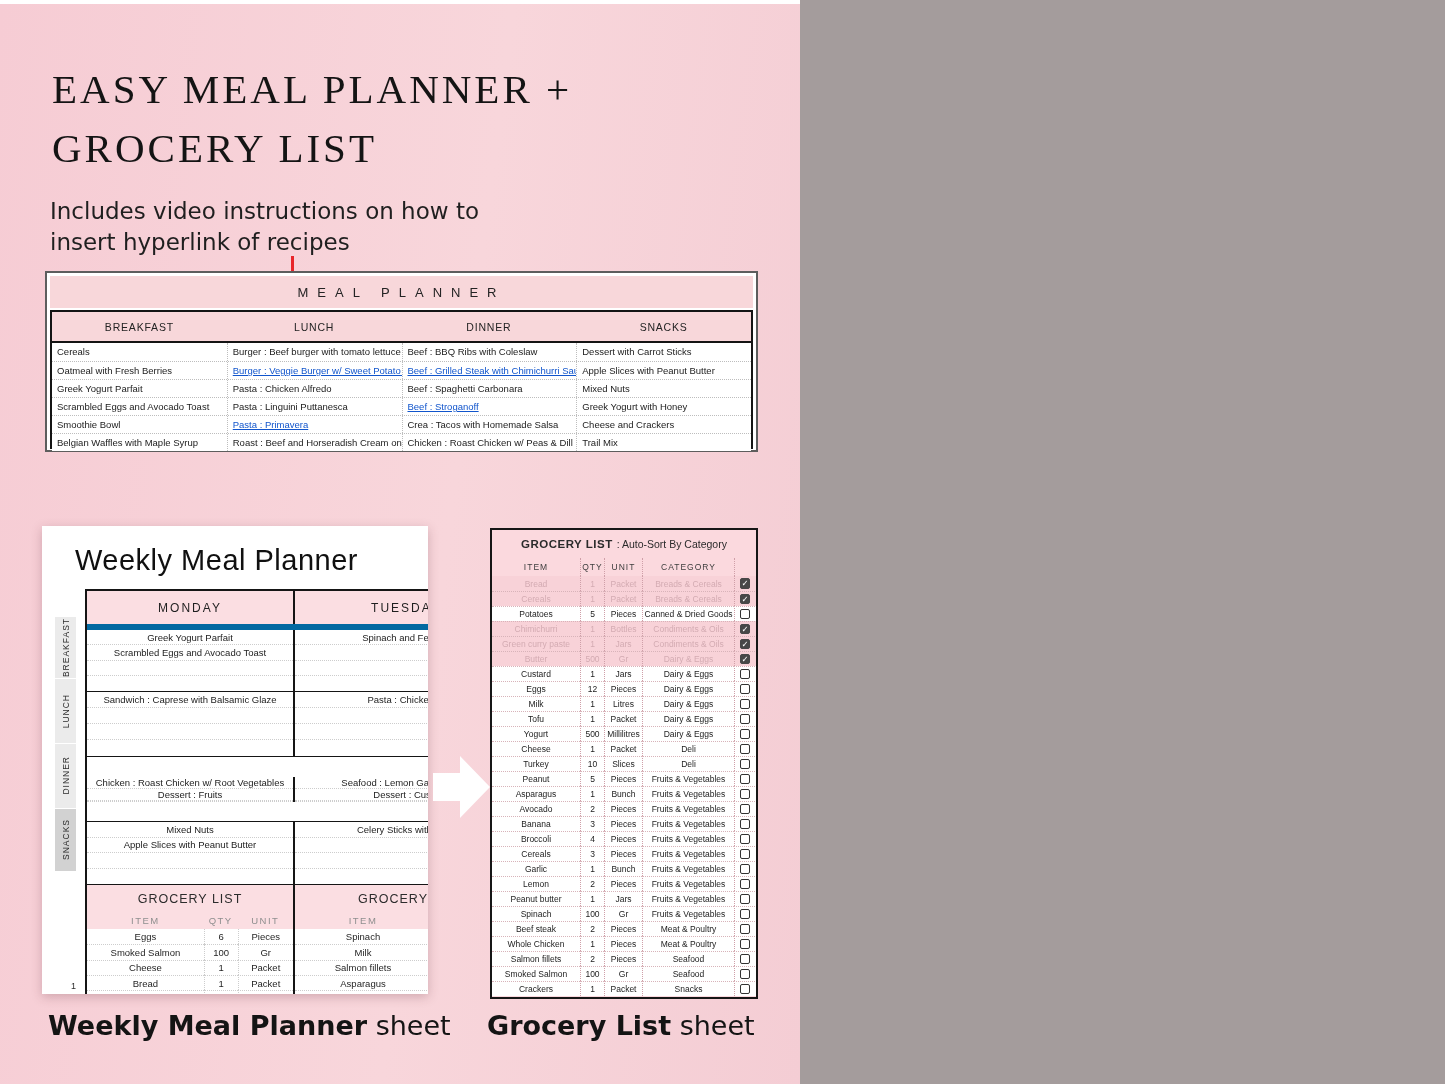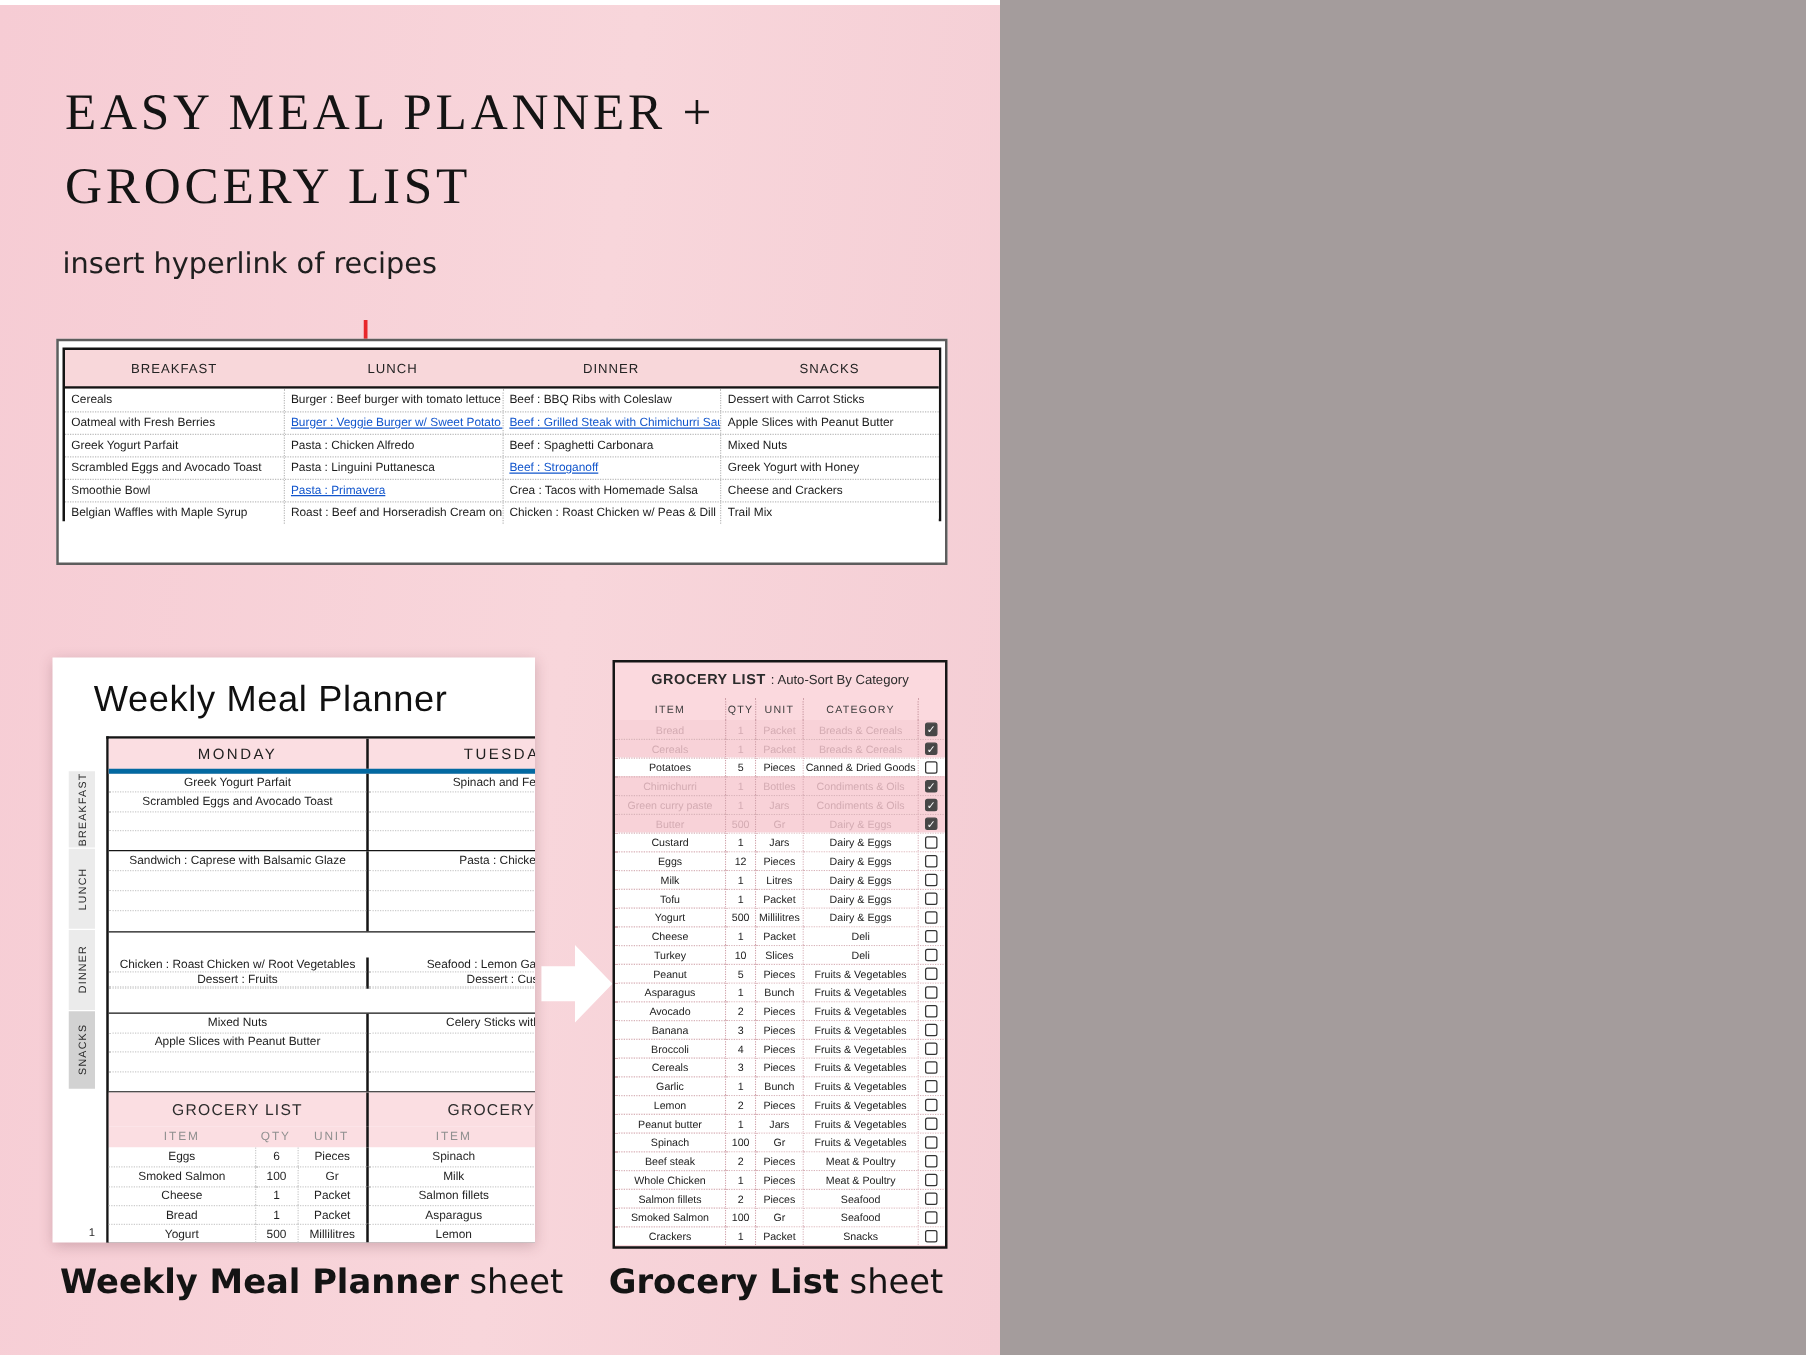--- a/index.html
+++ b/index.html
@@ -39,21 +39,21 @@
   .caption b { font-weight:700; }
   .cap-setup { left:48px; top:461px; }
   .cap-weekly { left:48px; top:1006px; }
   .cap-grocery { left:487px; top:1006px; }
 
   
   .wp-card { position:absolute; left:42px; top:522px; width:386px; height:468px; background:#fff;
     box-shadow:0 3px 10px rgba(90,40,50,0.25); overflow:hidden; font-family:"Liberation Sans",sans-serif; }
   .wp-title { position:absolute; left:33px; top:18px; font-size:29px; color:#101010; letter-spacing:0.5px; }
   .wp-table { position:absolute; left:43px; top:63px; width:473px; border:2px solid #151515; border-right:none; }
-  .wp-days { display:flex; height:28px; background:#fbdee2; border-bottom:4px solid #0369a1; }
+  .wp-days { display:flex; height:39px; background:#fbdee2; border-bottom:6px solid #0369a1; }
   .wp-day { display:flex; align-items:center; justify-content:center; font-size:12px; letter-spacing:2px; color:#1f1f1f; }
   .col-mon { width:208px; border-right:2px solid #151515; }
   .col-tue { width:222px; }
   .wp-section { display:flex; border-bottom:1.5px solid #151515; }
   .wp-line { height:25%; font-size:9.5px; color:#222; text-align:center; white-space:nowrap;
     display:flex; align-items:center; justify-content:center; }
   .wp-line.dot { border-bottom:1px dotted #cdcdcd; }
   .wp-gband { display:flex; height:27px; background:#fbdee2; }
   .wp-gband .gt { display:flex; align-items:center; justify-content:center; font-size:12.5px;
     letter-spacing:1px; color:#2c2c2c; font-weight:500; white-space:nowrap; }
@@ -103,26 +103,28 @@
 </style>
 </head>
 <body>
 
 <div class="left-panel">
   <div class="l-title">
     <div>EASY MEAL PLANNER +</div>
     <div>GROCERY LIST</div>
   </div>
   <div class="l-sub">
+    <div>Includes video instructions on how to</div>
     <div>insert hyperlink of recipes</div>
   </div>
   <div class="annot-line"></div>
   <div class="annot-dot"></div>
 
   <div class="mp-card">
+    <div class="mp-band">MEAL PLANNER</div>
     <div class="mp-table">
       <div class="mp-head">
         <div>BREAKFAST</div>
         <div>LUNCH</div>
         <div>DINNER</div>
         <div>SNACKS</div>
       </div>
       <div id="mp-body">
           <div class="mp-row">
             <div class="mp-cell">Cereals</div>

